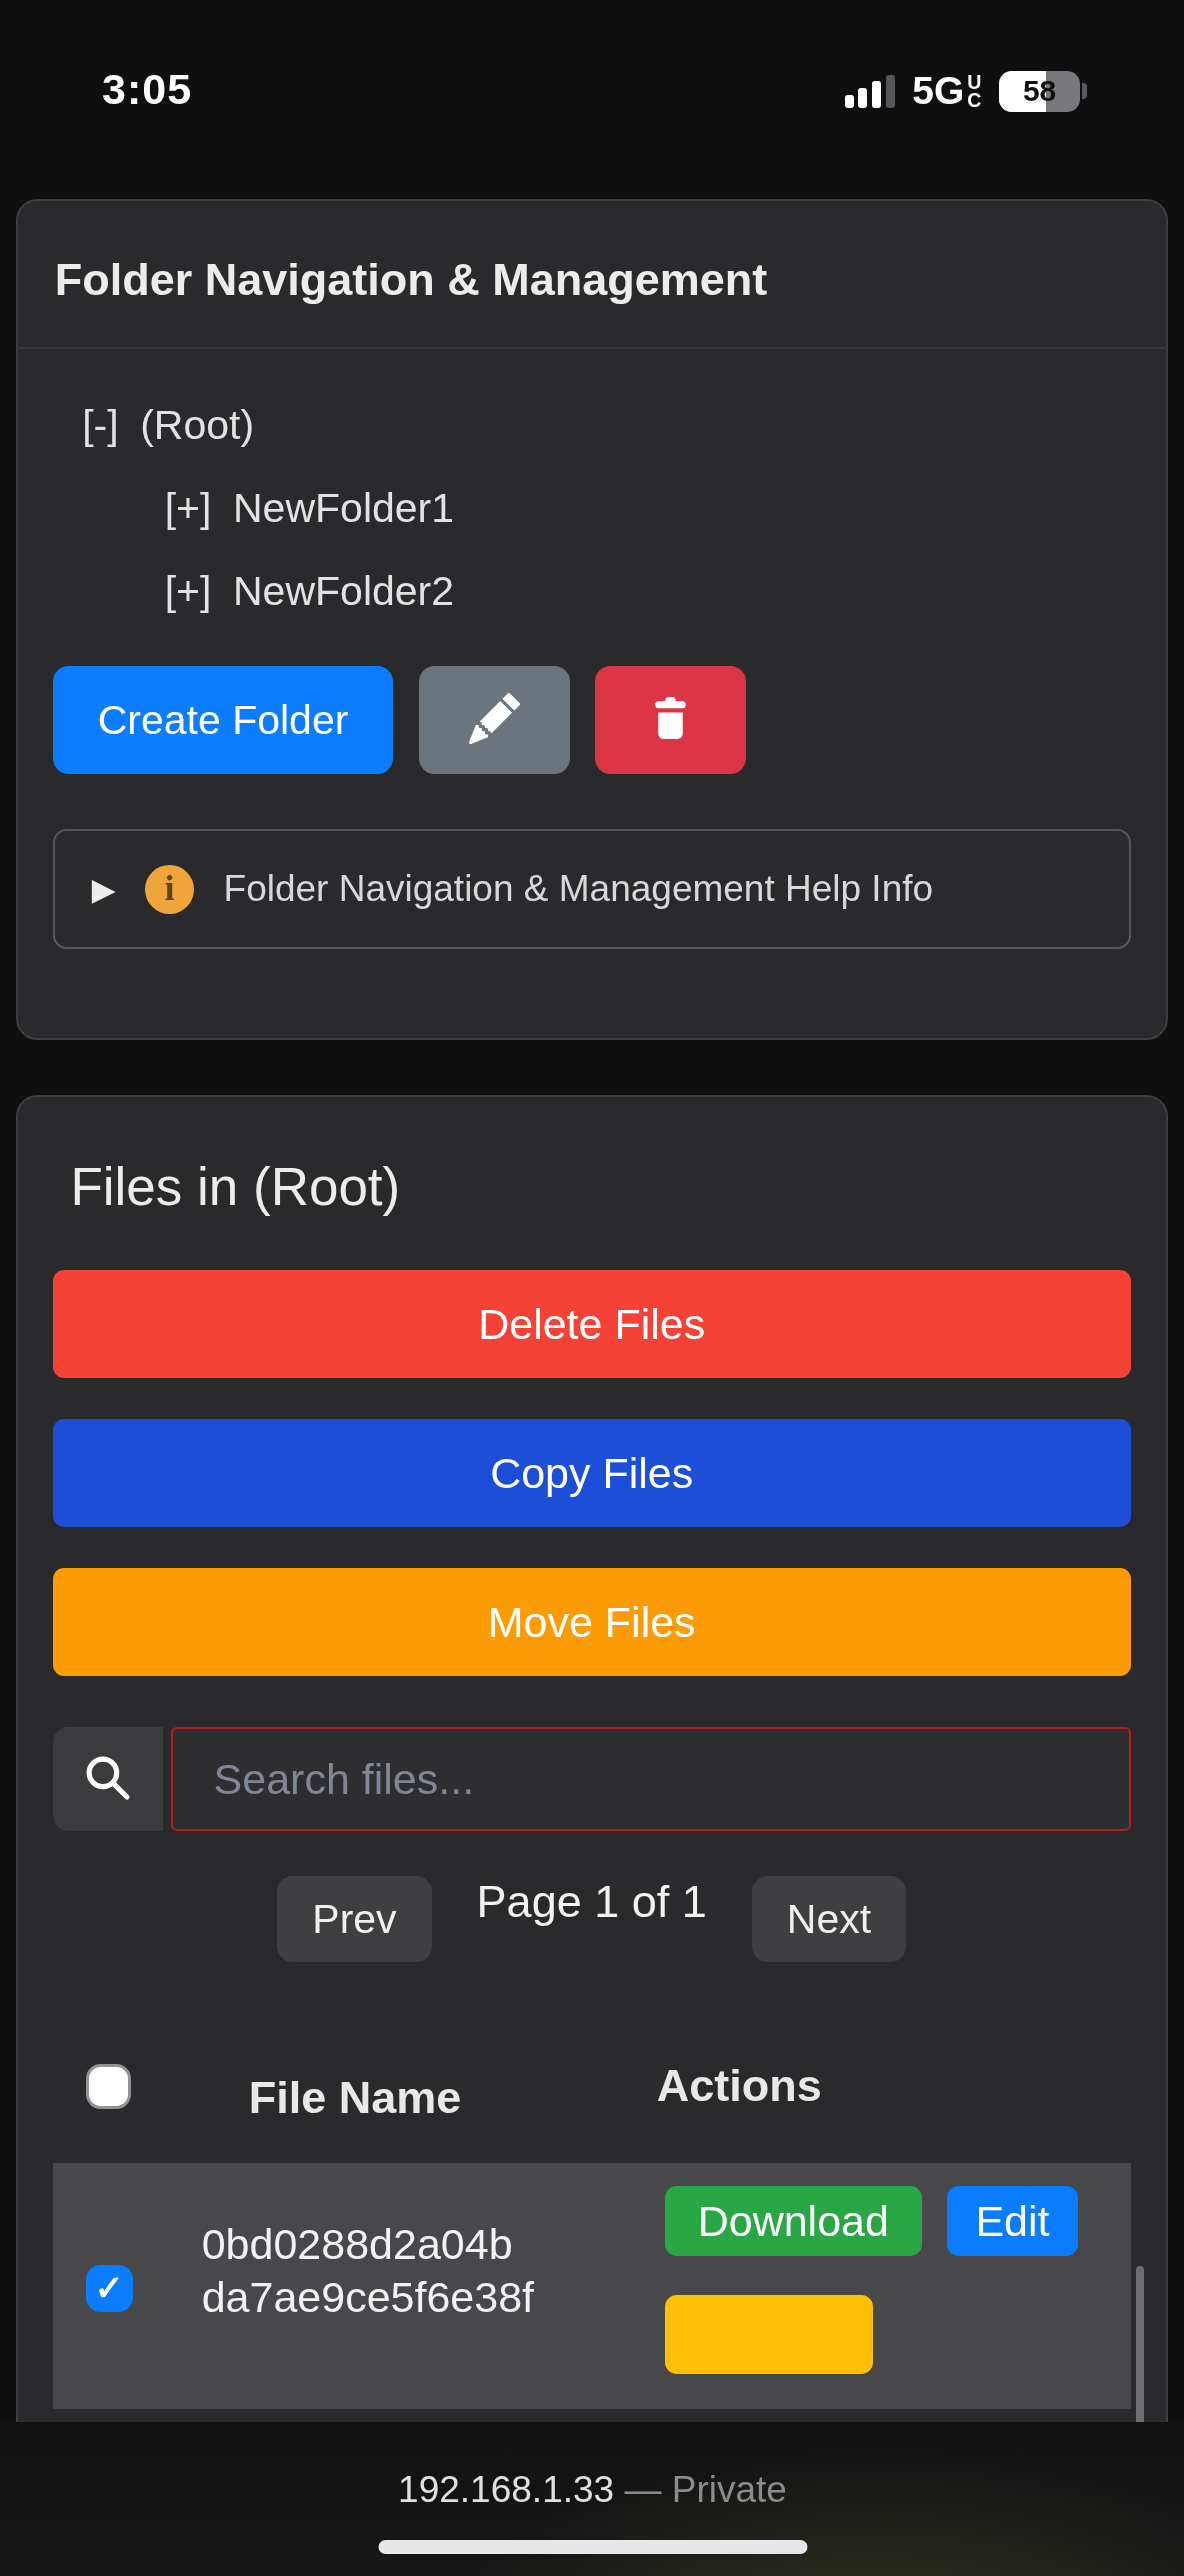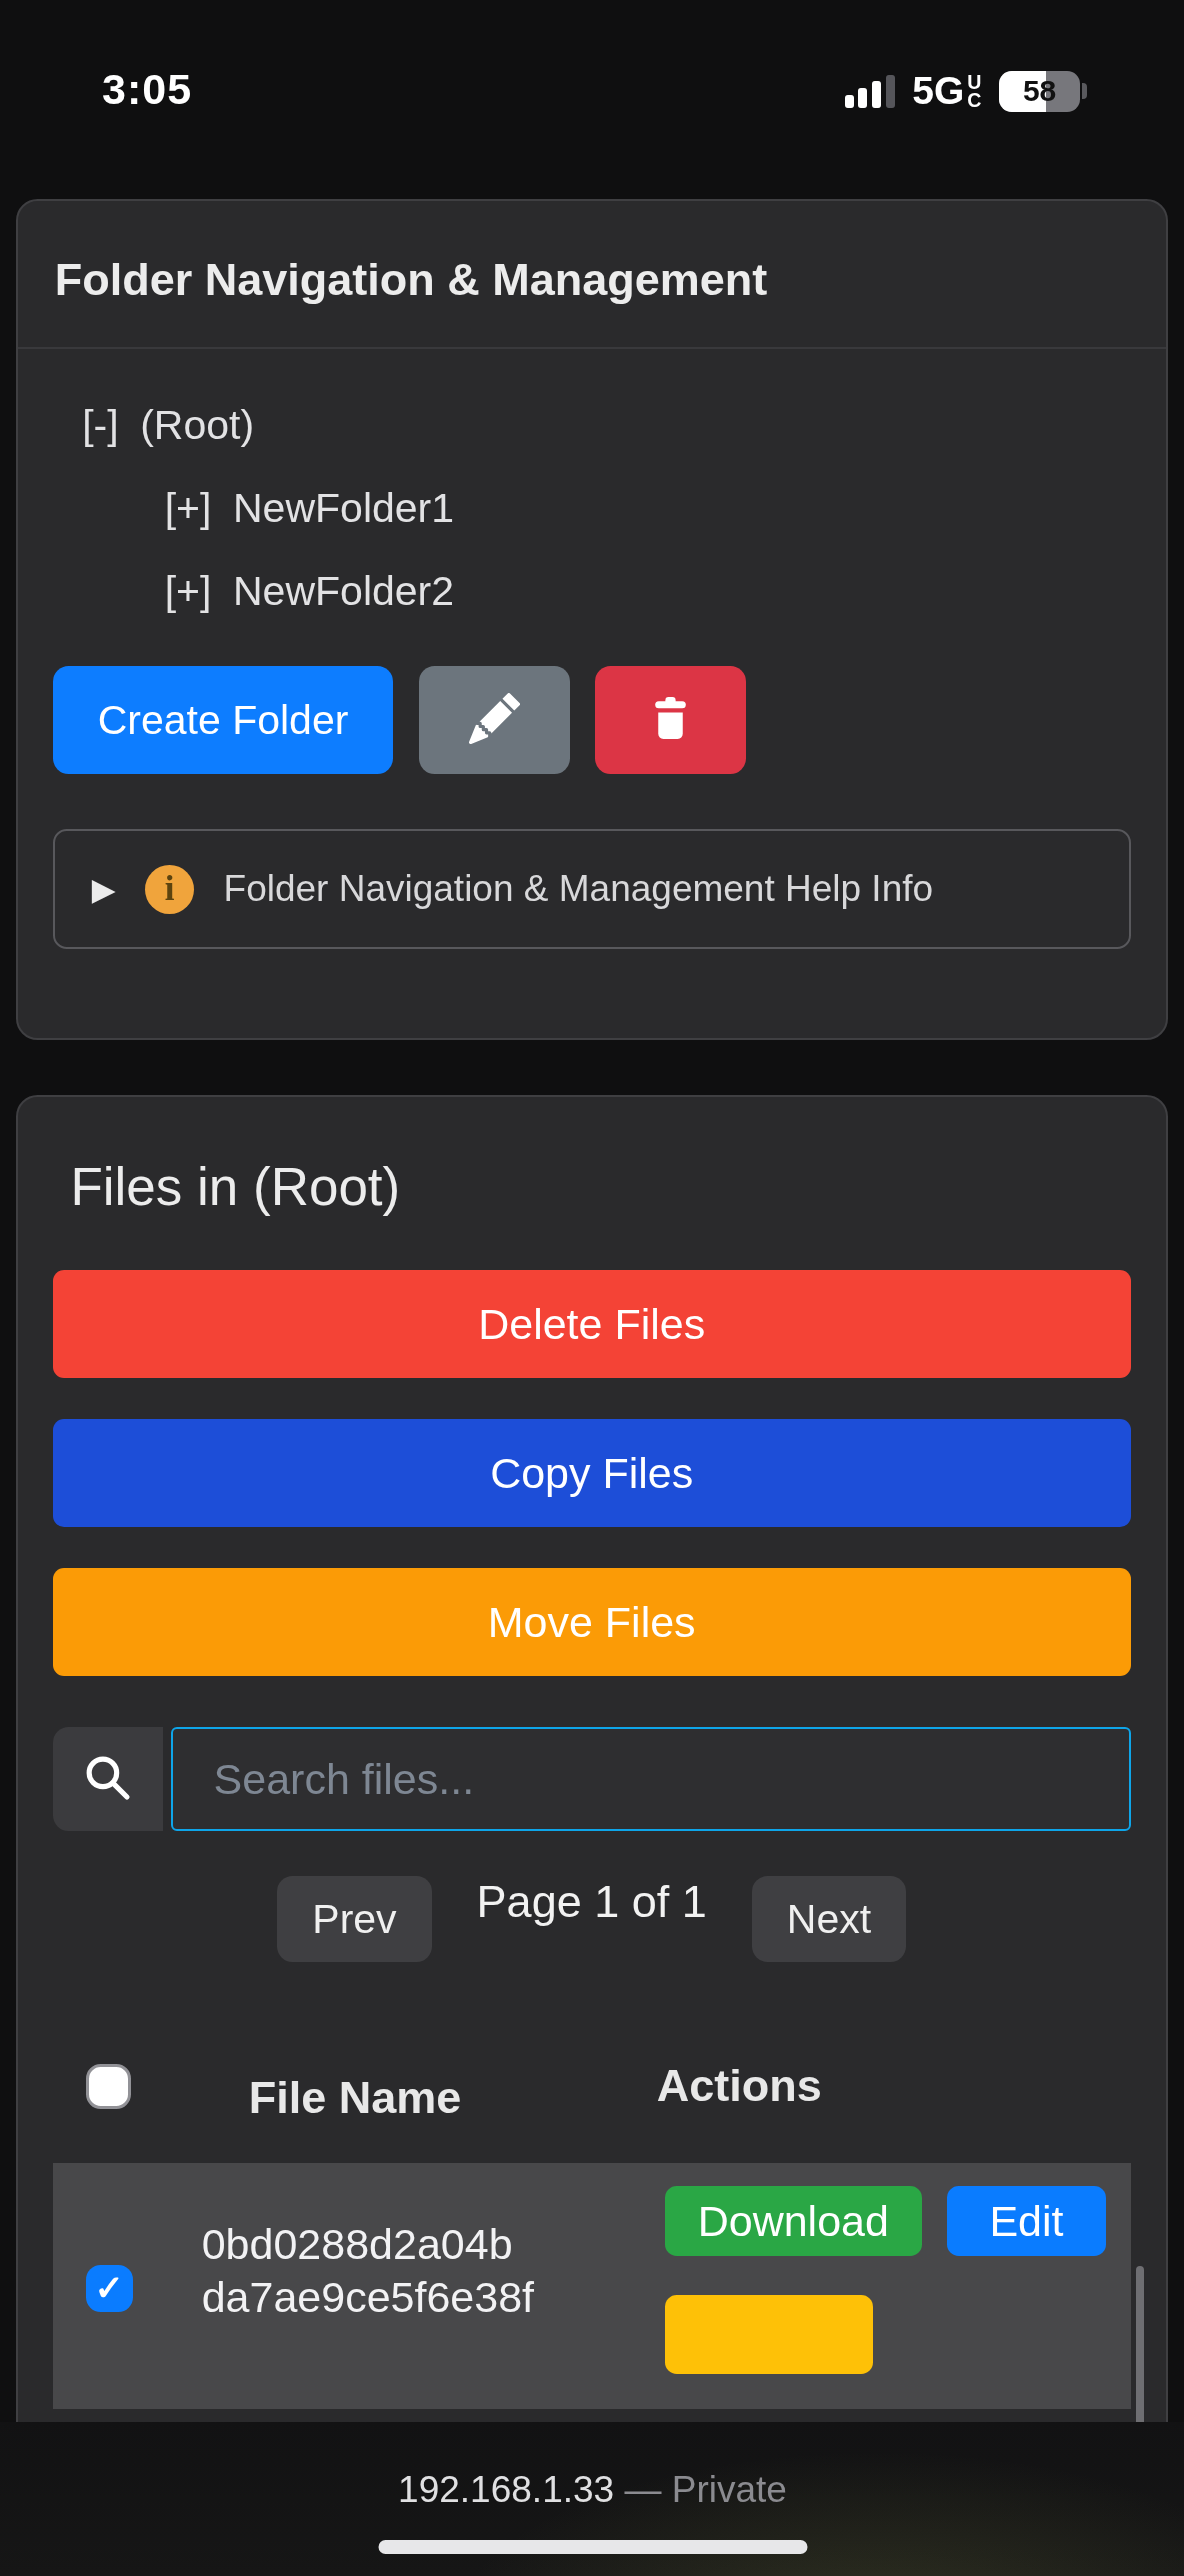--- a/index.html
+++ b/index.html
@@ -49,39 +49,39 @@
   .card2 { top:1095px; height:1464px; padding:43px 35px; }
   .card2-title { font-size:53px; font-weight:400; color:#ececec; padding-left:17.7px; margin-top:16px; }
   .stack-btn { width:100%; height:108px; border:none; border-radius:11px; color:#fff; font-size:43px; font-family:inherit; display:flex; align-items:center; justify-content:center; margin-top:41px; }
   .b-delete { background:#f44336; margin-top:53px; }
   .b-copy { background:#1d4ed8; }
   .b-move { background:#fb9b06; }
   .b-zip { background:#0a9a8d; }
 
   .search-row { display:flex; margin-top:51px; height:104px; }
   .search-icon-box { width:110px; background:#3b3b3e; border-radius:15.7px 0 0 15.7px; display:flex; align-items:center; justify-content:center; margin-right:7.9px; }
-  .search-input { flex:1; background:#2e2e30; border:2px solid #0ea5e9; border-radius:5.9px; color:#e8e8e8; font-size:43px; font-family:inherit; padding:0 41px; outline:none; }
+  .search-input { flex:1; background:#2e2e30; border:2px solid #b91c1c; border-radius:5.9px; color:#e8e8e8; font-size:43px; font-family:inherit; padding:0 41px; outline:none; }
   .search-input::placeholder { color:#7e8793; }
 
   .pager { margin-top:45px; display:flex; justify-content:center; gap:45px; }
   .pager-btn { background:#3f3f42; border:none; border-radius:15.7px; height:86px; padding:0 35px; font-size:41px; color:#f0f0f0; font-family:inherit; display:flex; align-items:center; }
   .pager-label { font-size:45px; color:#f2f2f2; }
 
   .thead { position:relative; margin-top:94px; height:79px; }
   .th-check { position:absolute; left:33px; top:7.9px; width:45px; height:45px; background:#fff; border:3.9px solid #929297; border-radius:14.7px; }
   .th-file { position:absolute; left:149px; top:15.7px; font-size:45px; font-weight:700; color:#e8e8e8;margin-left:47px; }
   .th-actions { position:absolute; left:604px; top:3.9px; font-size:45px; font-weight:700; color:#e8e8e8; }
 
   .trow { position:relative; margin-top:27.5px; background:#48484a; height:246px; width:100%; }
   .row-check { position:absolute; left:33px; top:102px; width:47px; height:47px; background:#0a7cff; border-radius:14.7px; color:#fff; font-size:35px; font-weight:700; display:flex; align-items:center; justify-content:center; }
   .row-name { position:absolute; left:149px; top:55px; font-size:43px; color:#f2f2f4; line-height:53px; }
   .row-actions { position:absolute; left:612px; top:23.6px; display:flex; gap:25.5px; }
   .rb { border:none; border-radius:11.8px; height:70px; color:#fff; font-size:43px; font-family:inherit; display:flex; align-items:center; }
   .rb-download { background:#2aa745; padding:0 33px; }
-  .rb-edit { background:#0a7cff; padding:0 42px; }
+  .rb-edit { background:#0a7cff; padding:0 28px; }
   .row-yellow { position:absolute; left:612px; top:132px; width:208px; height:79px; background:#fec107; border:none; border-radius:11.8px; }
   .tbl-scrollbar { position:absolute; right:21.6px; top:1169px; width:7.9px; height:162px; background:#6e6e72; border-radius:3.9px; }
 
   
   .bottom-bar { position:absolute; left:0; right:0; bottom:0; height:154px; z-index:10;
     background: radial-gradient(ellipse 609px 255px at 74% 135%, rgba(150,160,80,.20), rgba(0,0,0,0) 70%), linear-gradient(180deg,#121213,#161616); }
   .url-line { position:absolute; top:47px; left:0; right:0; text-align:center; font-size:37px; color:#e0e0e2; }
   .url-privacy { color:#8b8b90; }
   .home-indicator { position:absolute; bottom:21.6px; left:50%; transform:translateX(-50%); width:429px; height:14.7px; border-radius:7.9px; background:#e7e7e9; }
 </style>

